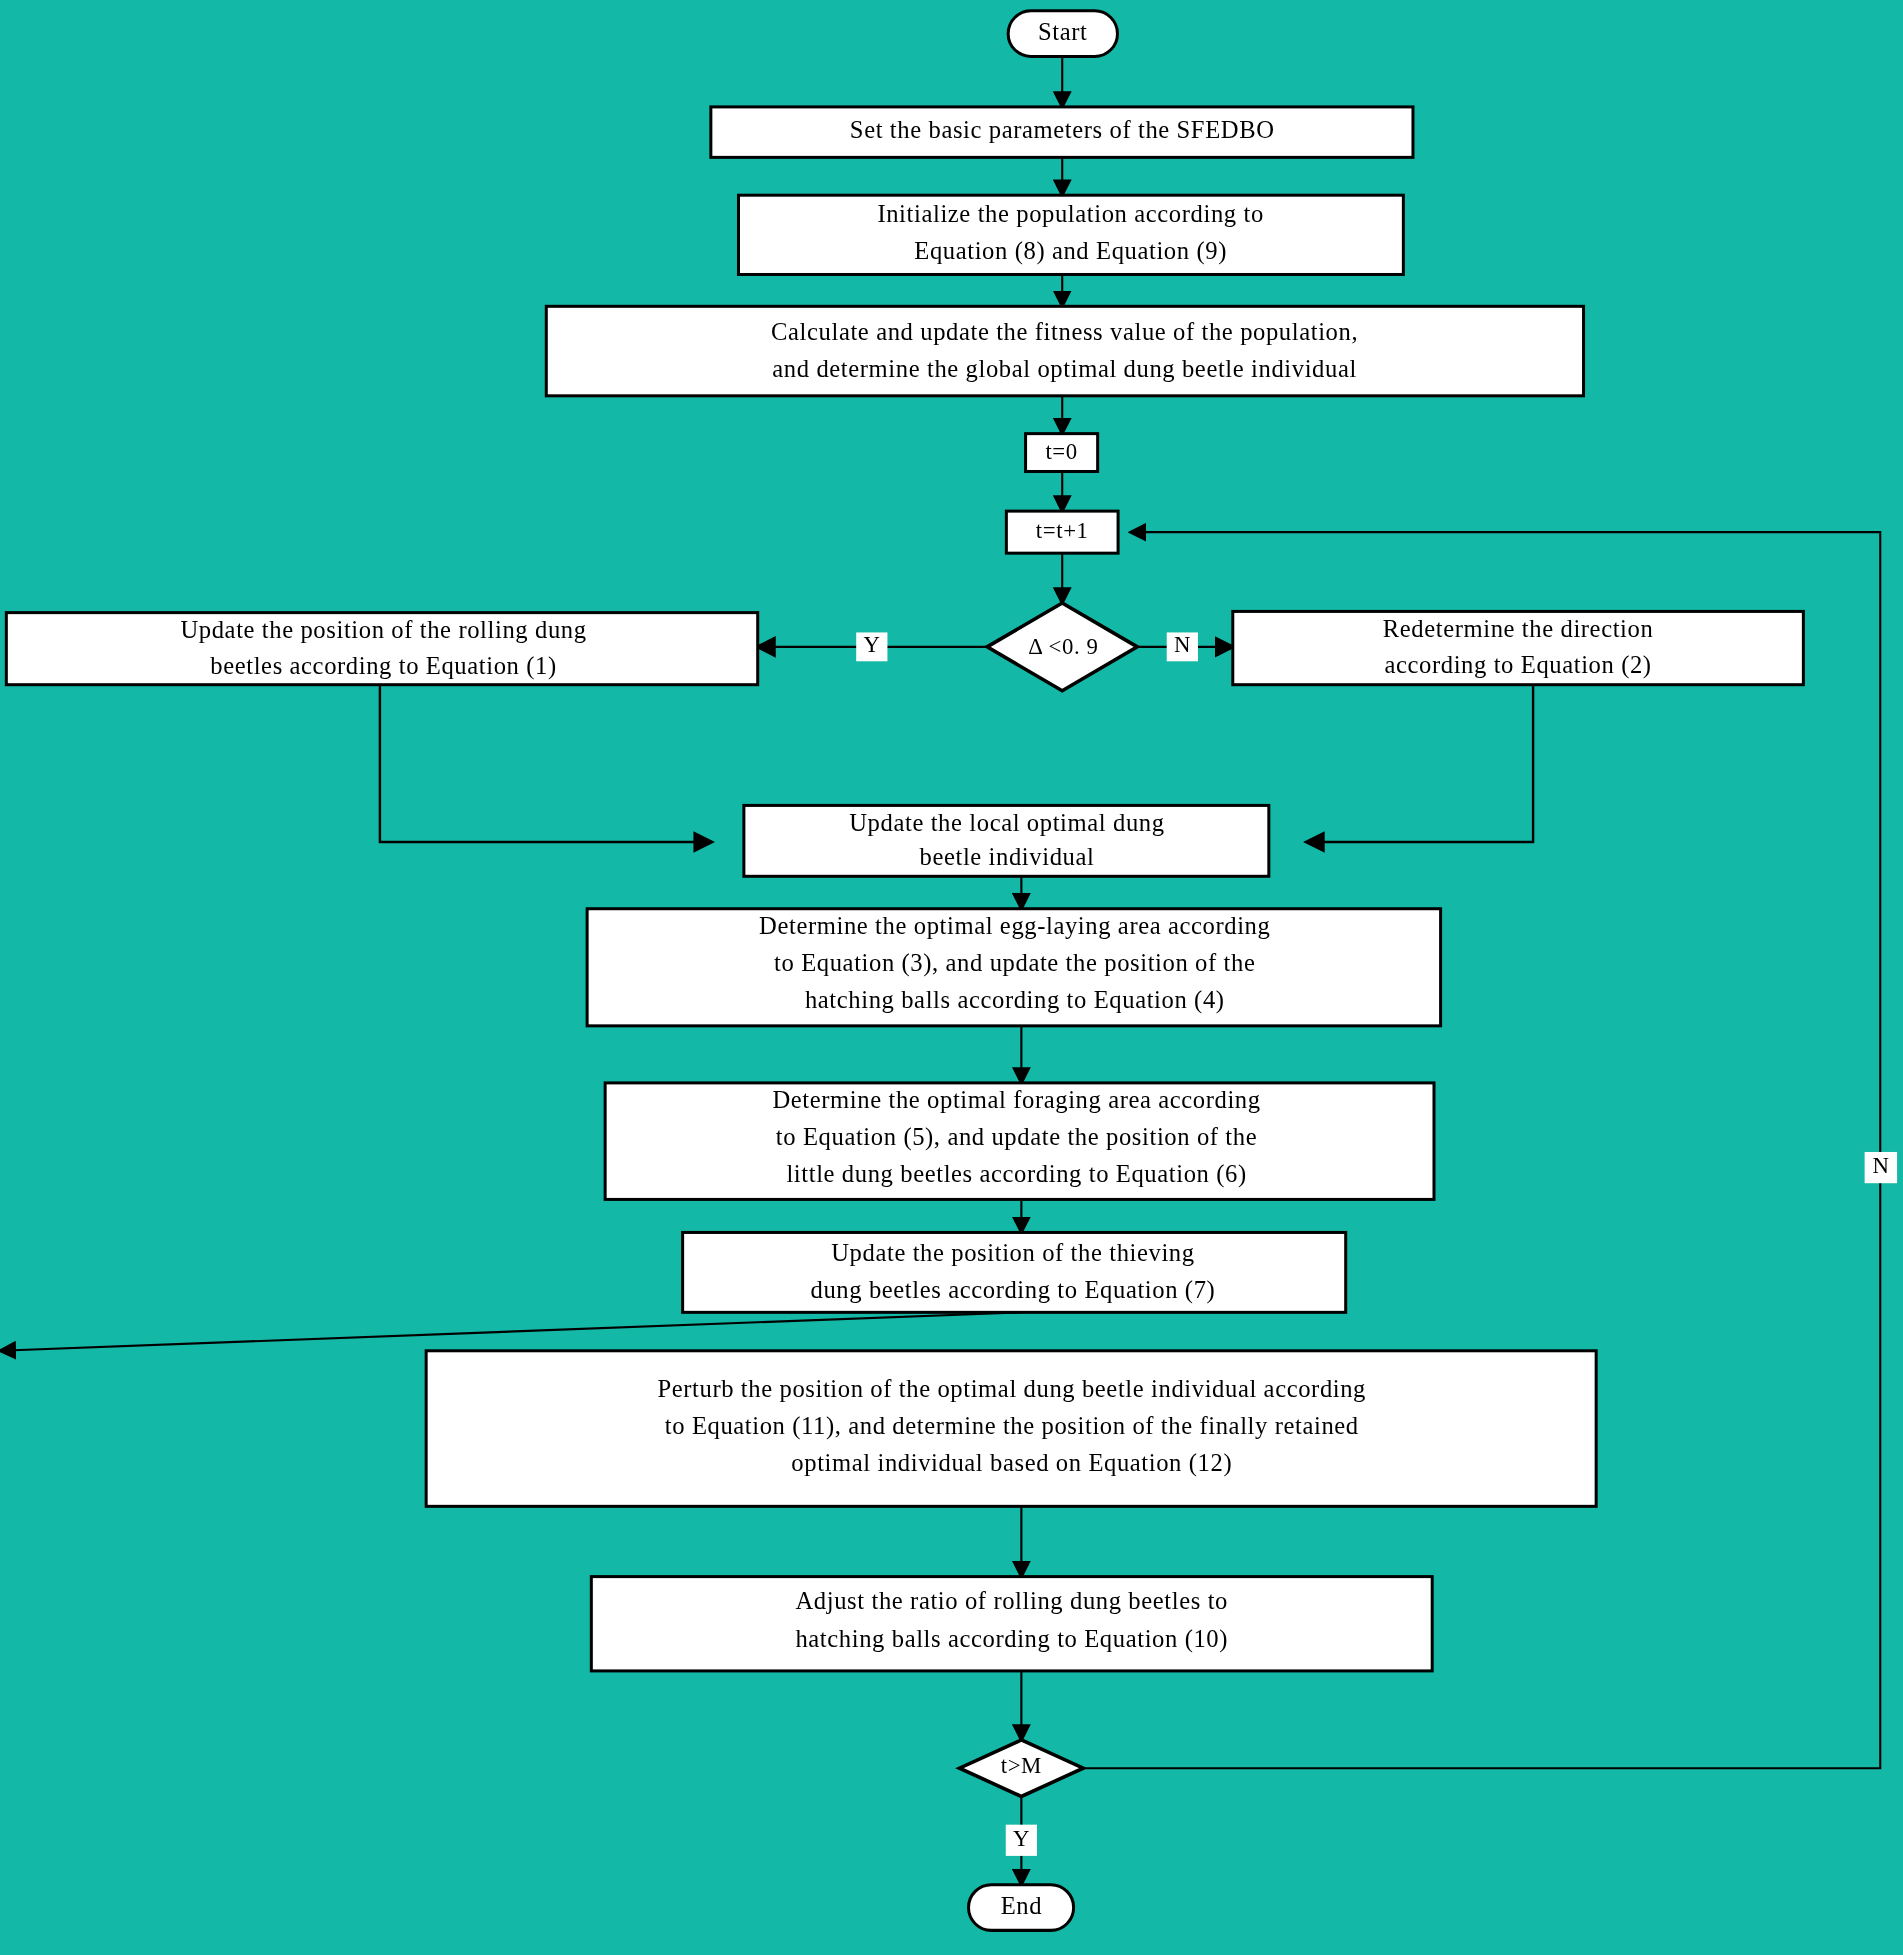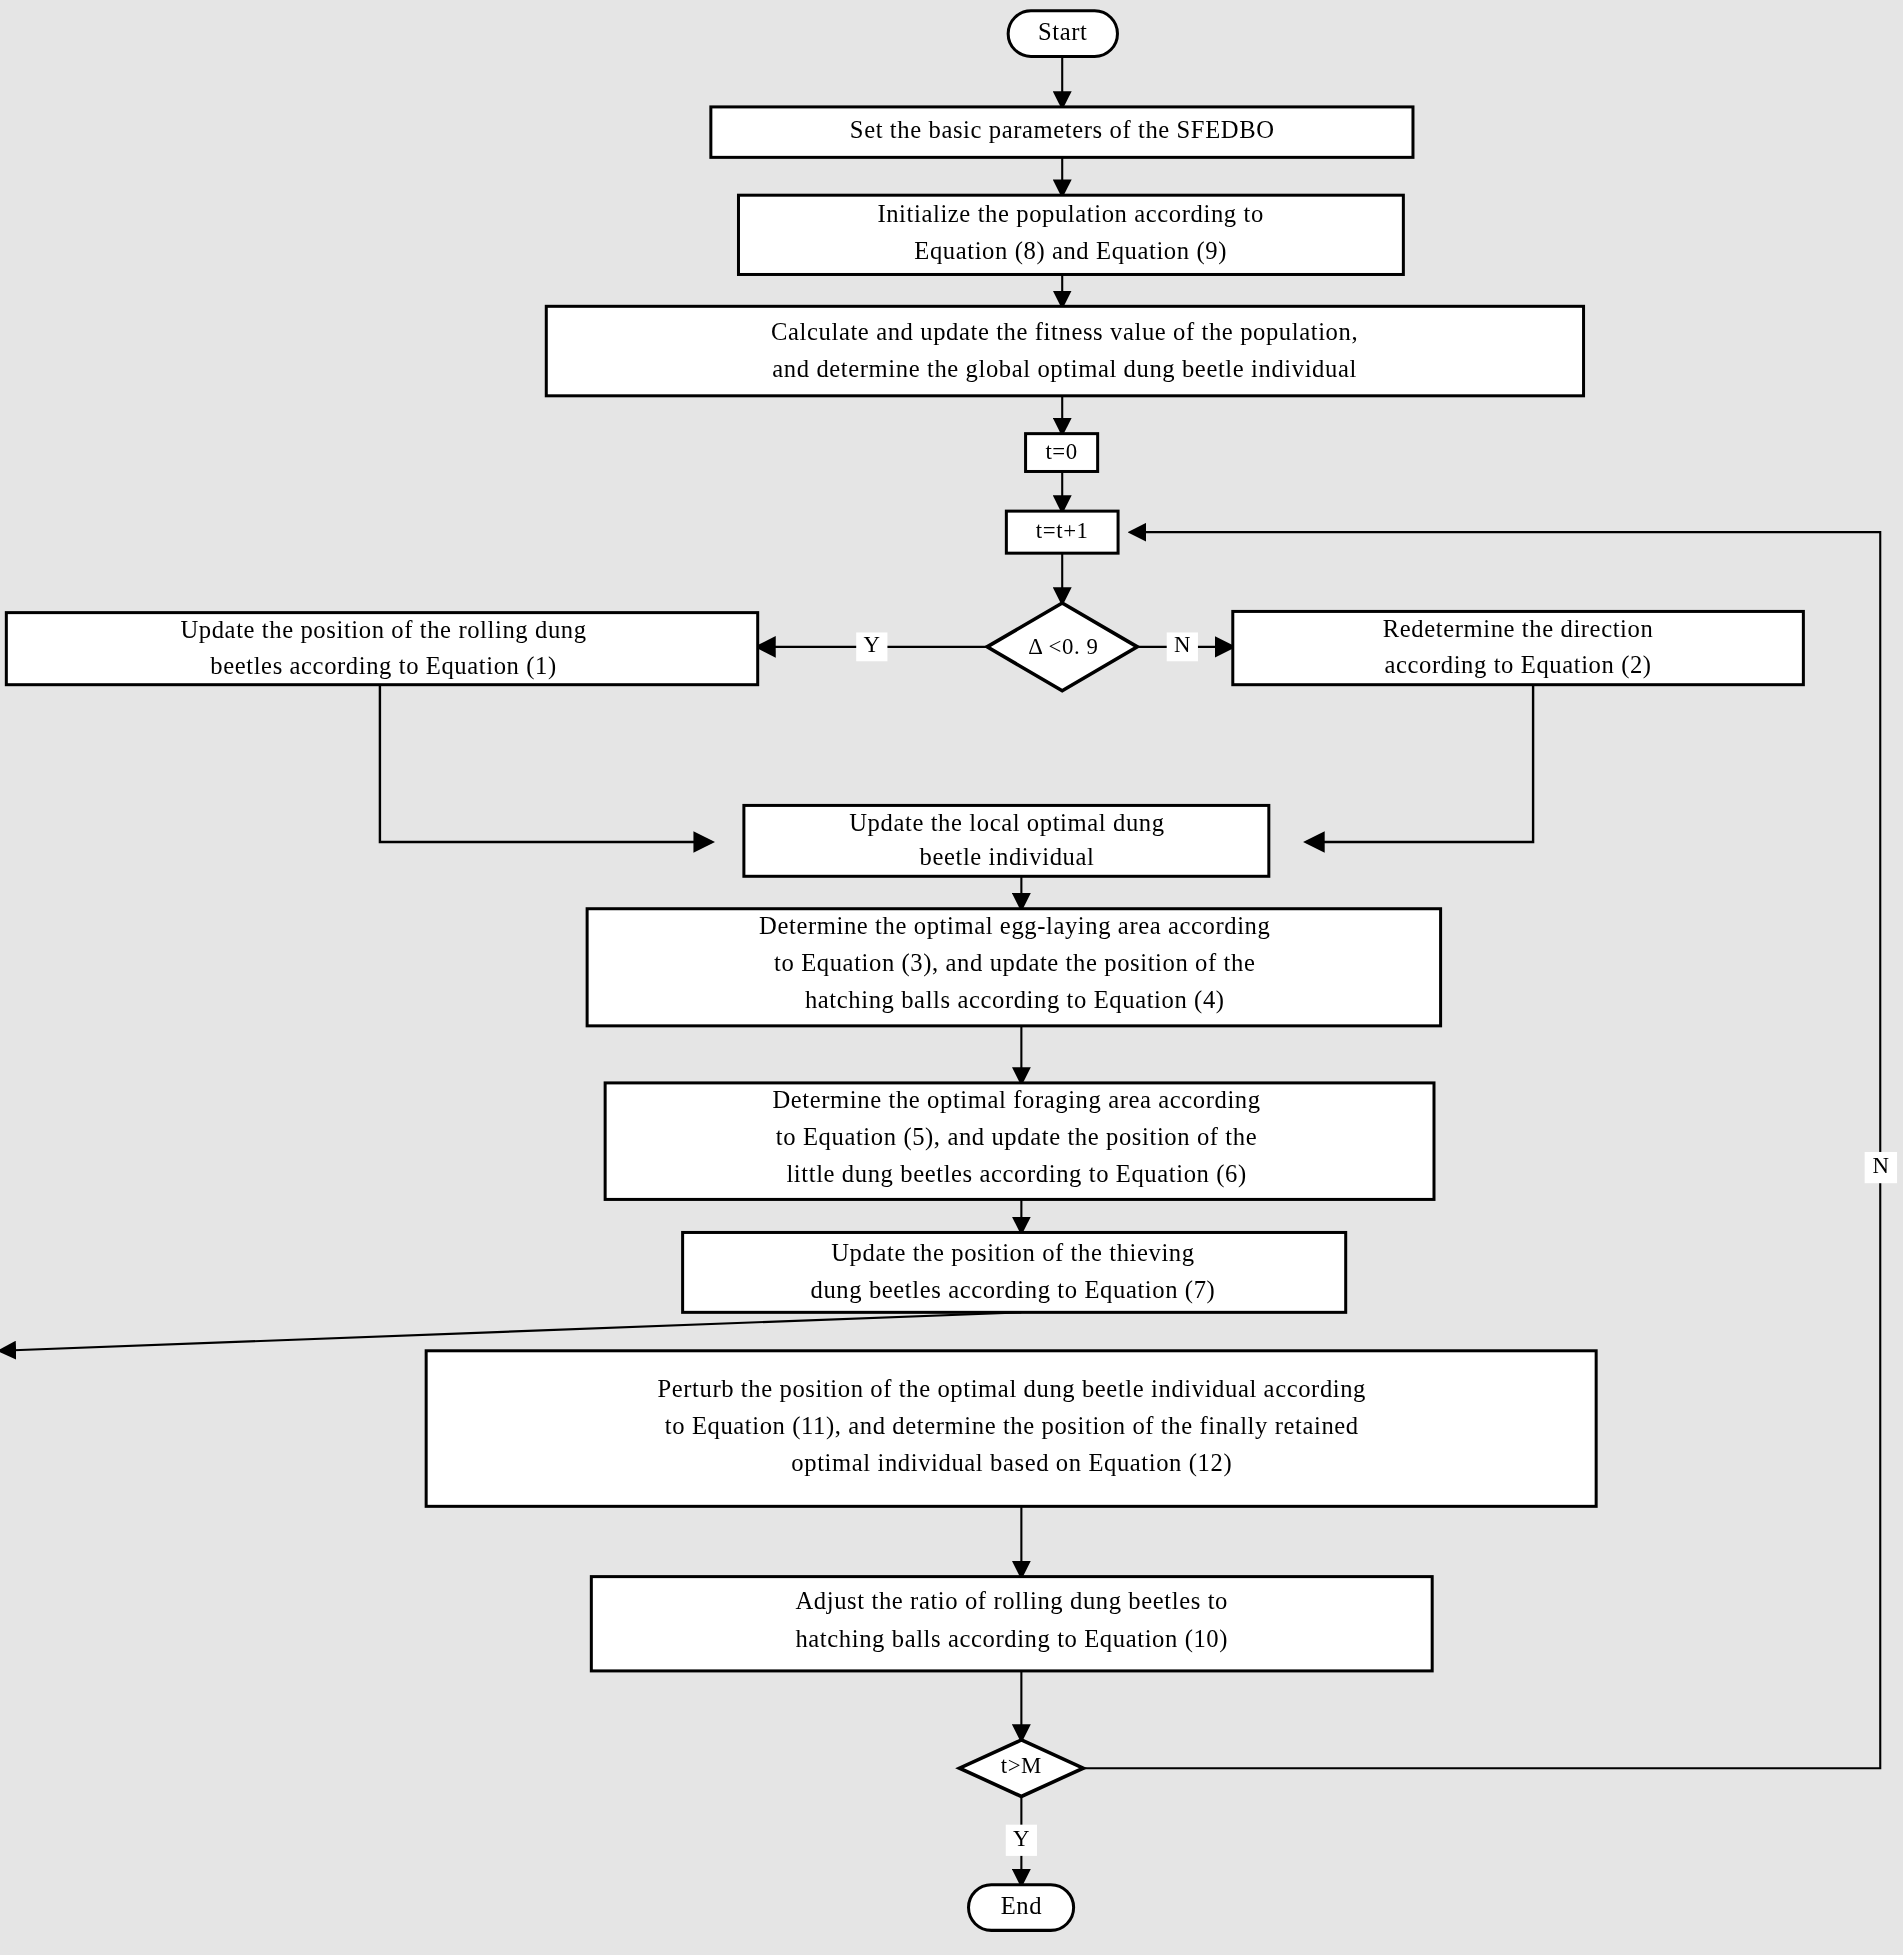--- a/index.html
+++ b/index.html
@@ -4,21 +4,21 @@
 <style>
   html, body {
     margin: 0;
     padding: 0;
     background: #ffffff;
   }
   #flowchart-root {
     position: relative;
     width: 1904px;
     height: 1955px;
-    background: #e5e5e5;
+    background: #14b8a6;
     font-family: "Liberation Serif", "DejaVu Serif", serif;
   }
   svg.fc {
     position: absolute;
     top: 0;
     left: 0;
     width: 1904px;
     height: 1955px;
     display: block;
   }

